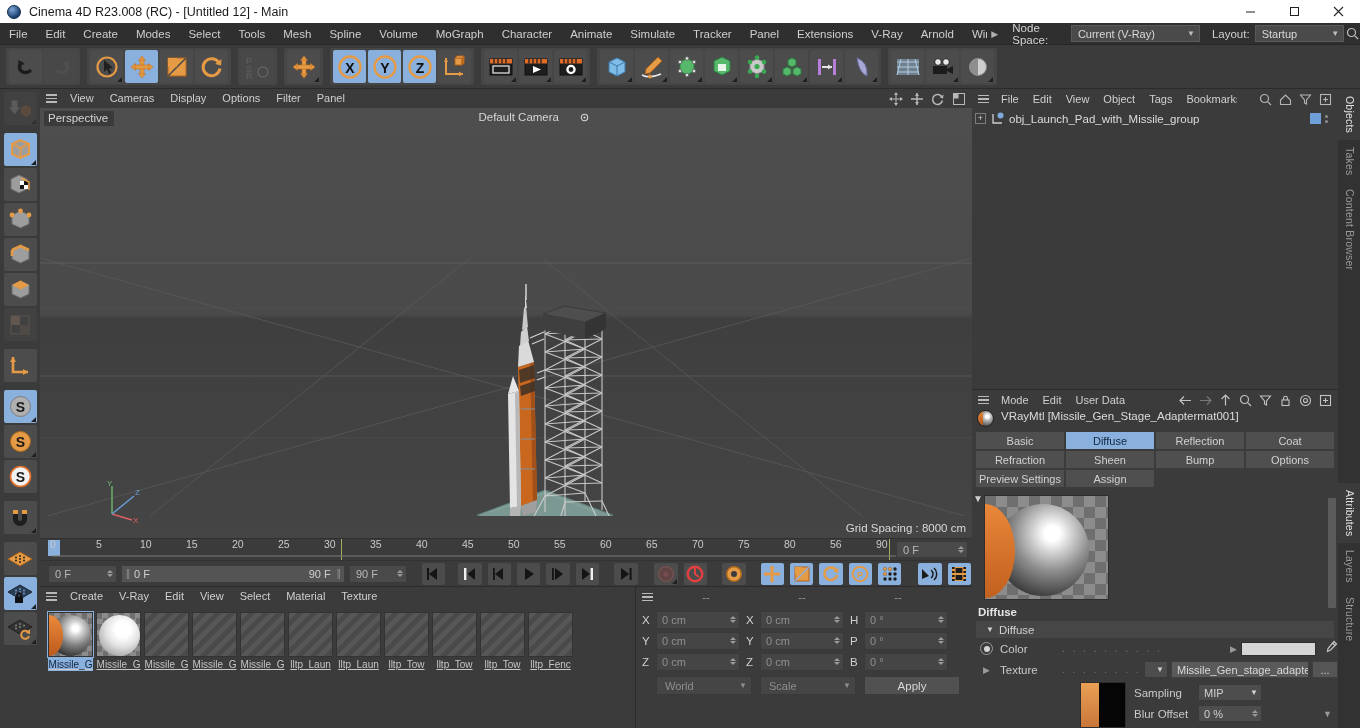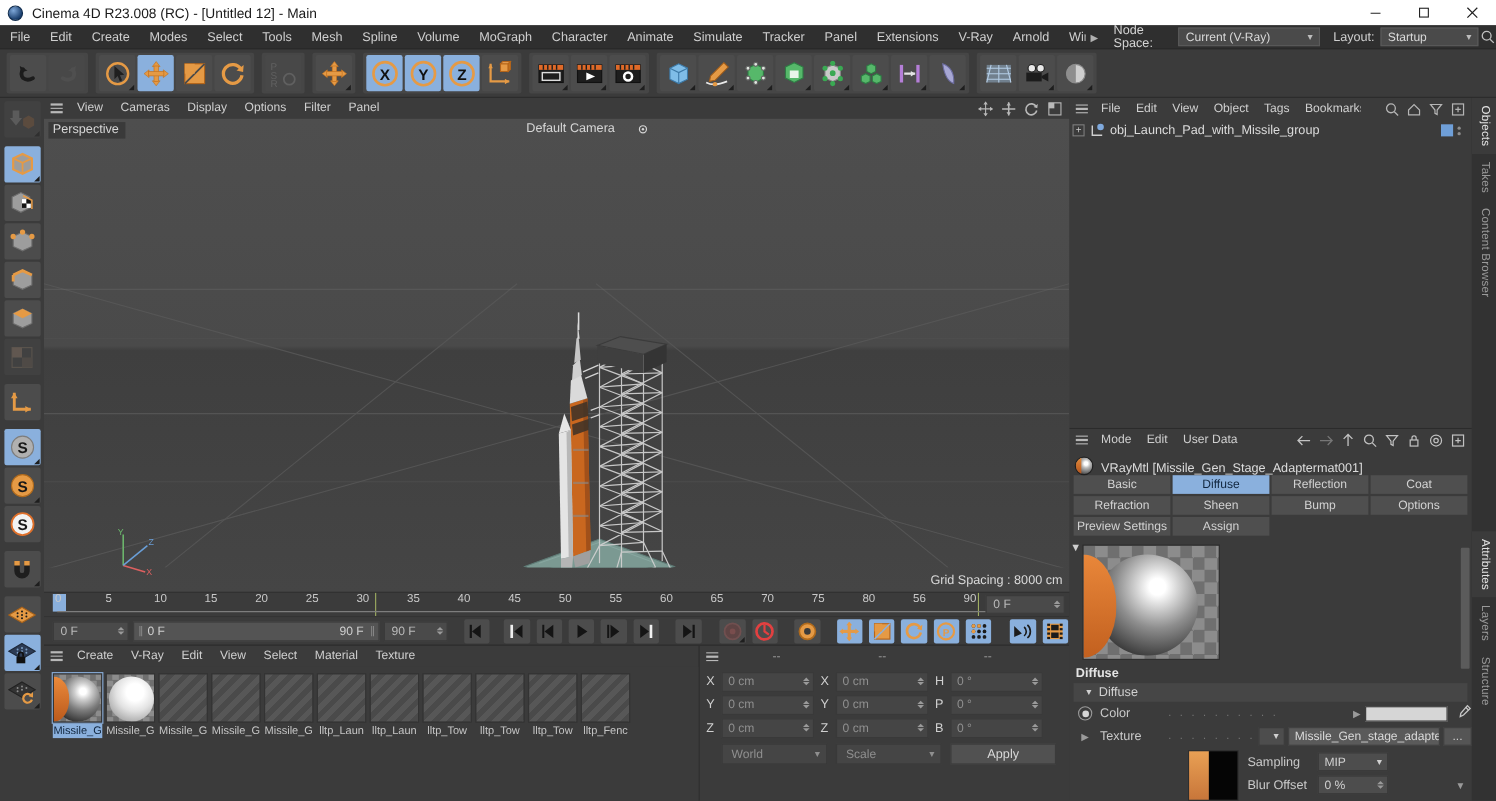--- a/index.html
+++ b/index.html
@@ -120,21 +120,21 @@
   .grip{ color:#8d8d8d; font-size:10px; letter-spacing:-1px;}
   .tbtn.sm{ width:27px;height:22px; background:#4c4c4c;}
   .tbtn.sm.on{ background:#8ab0dd; }
 
   
   .bottom{ height:142px; display:flex; background:#3b3b3b; border-top:1px solid #2c2c2c;}
   .matmgr{ width:628px; border-right:1px solid #2c2c2c; display:flex;flex-direction:column;}
   .mat-menubar{ height:19px; display:flex;align-items:center;font-size:11px;color:#cfcfcf;}
   .mat-menubar .mi{padding:0 8px;line-height:19px;}
   .mat-grid{ flex:1; background:#3b3b3b; display:flex; padding:6px 0 0 8px; gap:3px; overflow:hidden;}
-  .mat{ width:45px; }
+  .mat{ width:45px;text-decoration:underline; }
   .mat .sw{ width:45px;height:45px; background:
      repeating-linear-gradient(135deg,#575757 0 5px,#4a4a4a 5px 10px); border:1px solid #333;}
   .mat .nm{ width:45px; font-size:10px; color:#c6c6c6; text-align:center;
      overflow:hidden; white-space:nowrap; margin-top:1px; line-height:13px;}
   .mat.sel .nm{ background:#8ab0dd; color:#10253d;}
   .mat.sel .sw{ outline:1px solid #8ab0dd;}
 
   .coordmgr{ flex:1; display:flex;flex-direction:column; }
   .coord-head{ height:20px; display:flex;align-items:center;font-size:11px;color:#9b9b9b;}
   .coord-head .c{ width:96px; text-align:center;}
@@ -168,21 +168,21 @@
   .objrow{ height:19px; display:flex; align-items:center; padding-left:3px; gap:4px;
     font-size:11.5px; color:#dcdcdc; }
   .objrow .plus{ width:11px;height:11px;border:1px solid #7d7d7d;color:#cfcfcf;
      font-size:9px;line-height:9px;text-align:center;}
   .obj-cols{ margin-left:auto; display:flex;align-items:center;gap:4px;padding-right:10px;}
   .obj-sq{ width:11px;height:11px;background:#6f9fd8;}
   .obj-dots{display:flex;flex-direction:column;gap:2px;}
   .obj-dots i{width:3px;height:3px;background:#8d8d8d;border-radius:50%;display:block;}
 
   .attrpanel{ flex:1; display:flex;flex-direction:column; }
-  .attr-title{ height:22px; display:flex;align-items:flex-end;gap:7px;padding-left:5px;
+  .attr-title{ height:22px; display:flex;align-items:flex-start;gap:7px;padding-left:5px;
     font-size:11.5px;color:#dcdcdc; }
   .attr-ball{ width:17px;height:17px;border-radius:50%;
     background:radial-gradient(circle at 62% 36%, #ffffff 0 12%, #b9b9b9 30%, #4a4a4a 75%, #2a2a2a 100%);
     border:1px solid #1f1f1f; position:relative; overflow:hidden;}
   .attr-ball:after{content:"";position:absolute;left:0;top:0;width:35%;height:100%;
     background:linear-gradient(180deg,#e08a3c,#b4531b);}
   .tabgrid{ padding:0 4px; }
   .tabrow{ display:flex; gap:2px; margin-bottom:2px;}
   .atab{ flex:1; height:17px; background:#4f4f4f; display:flex;align-items:center;
      justify-content:center; font-size:11px; color:#d2d2d2;}

